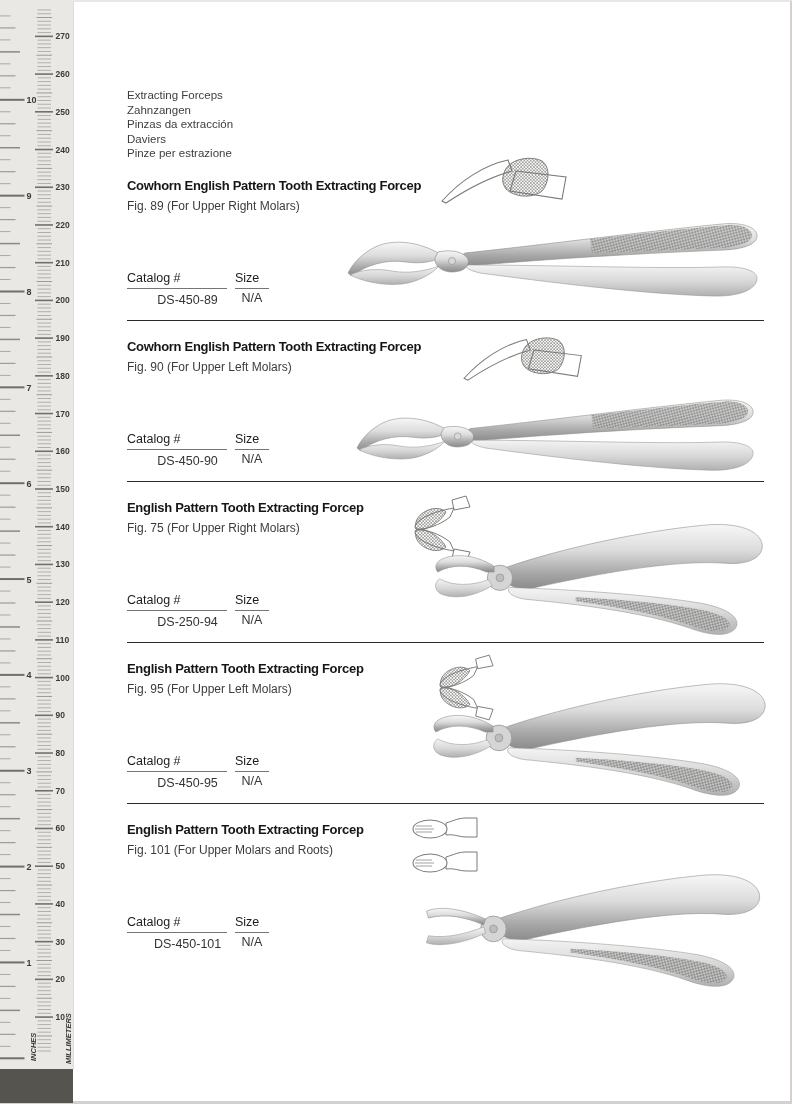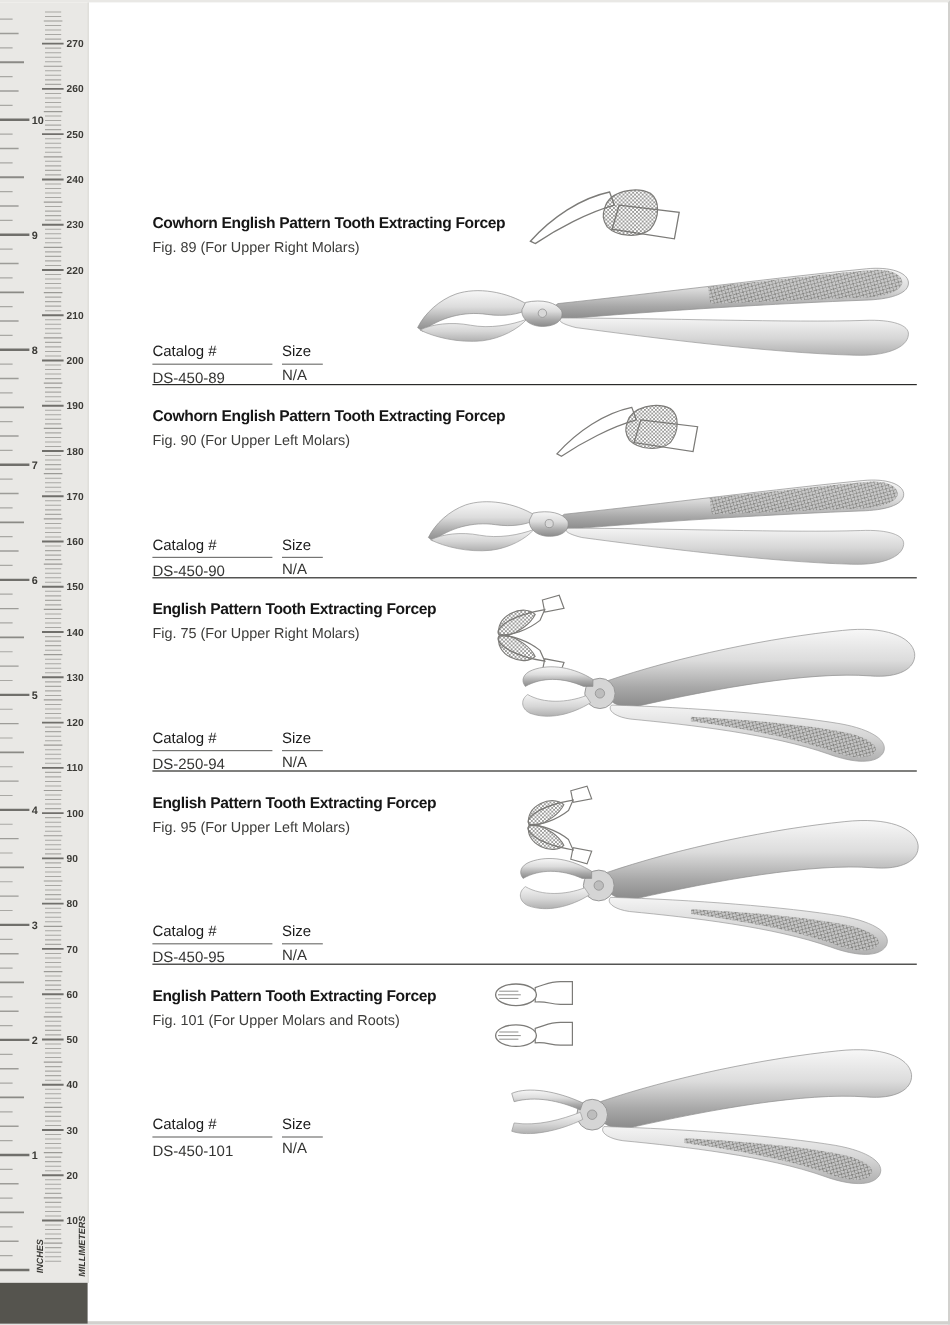--- a/index.html
+++ b/index.html
@@ -13,22 +13,22 @@
   .intro{position:absolute;left:127px;top:86px;font-size:11.5px;line-height:14.6px;color:#3e3e3c;}
   .product{position:absolute;left:127px;width:637px;height:142px;border-bottom:1.5px solid #2b2b29;}
   .product.last{border-bottom:none;}
   .title{position:absolute;left:0;top:0;margin:0;font-size:13px;font-weight:bold;color:#161616;
     letter-spacing:-0.3px;white-space:nowrap;}
   .figure{position:absolute;left:0;top:21px;margin:0;font-size:12px;color:#3c3c3a;white-space:nowrap;}
   .spec{position:absolute;left:0;top:93px;font-size:12.5px;}
   .spec .hrow span{display:inline-block;font-weight:normal;color:#1c1c1c;
     border-bottom:1.5px solid #757573;padding-bottom:3px;}
   .spec .hrow .cat{width:100px;margin-right:8px;}
-  .spec .hrow .size{width:34px;margin-top:15px;}
-  .spec .vrow{margin-top:4px;color:#343432;}
+  .spec .hrow .size{width:34px;}
+  .spec .vrow{margin-top:4px;color:#343432;text-align:center;}
   .spec .vrow .cat{display:inline-block;width:108px;}
   .spec .vrow .size{position:relative;top:-2px;}
   .illus svg{position:absolute;overflow:visible;}
   #defs-svg{position:absolute;width:0;height:0;}
 </style>
 </head>
 <body>
 
 <svg id="defs-svg" aria-hidden="true">
   <defs>
@@ -518,20 +518,27 @@
         <line x1="0" y1="61.856250000000045" x2="10.5" y2="61.856250000000045" stroke="#a9a8a4" stroke-width="1"></line>
         <line x1="0" y1="49.875" x2="20" y2="49.875" stroke="#8b8a86" stroke-width="1.5"></line>
         <line x1="0" y1="37.89375000000007" x2="10.5" y2="37.89375000000007" stroke="#a9a8a4" stroke-width="1"></line>
         <line x1="0" y1="25.91249999999991" x2="15.5" y2="25.91249999999991" stroke="#9d9c98" stroke-width="1.2"></line>
         <line x1="0" y1="13.931250000000091" x2="10.5" y2="13.931250000000091" stroke="#a9a8a4" stroke-width="1"></line>
         <text x="0" y="0" font-size="7.5" font-weight="bold" fill="#3b3a36" transform="translate(36,1059) rotate(-90)" font-style="italic">INCHES</text>
         <text x="0" y="0" font-size="7.5" font-weight="bold" fill="#3b3a36" transform="translate(71,1062) rotate(-90)" font-style="italic">MILLIMETERS</text>
       </svg>
   </div>
   <div class="ruler-end" id="ruler-end" style="background: rgb(85, 84, 78);"></div>
+  <div class="intro" id="intro">
+      <div>Extracting Forceps</div>
+      <div>Zahnzangen</div>
+      <div>Pinzas da extracción</div>
+      <div>Daviers</div>
+      <div>Pinze per estrazione</div>
+    </div>
   <div id="products">
   <section class="product" style="top: 176px;">
     <h3 class="title">Cowhorn English Pattern Tooth Extracting Forcep</h3>
     <p class="figure">Fig. 89 (For Upper Right Molars)</p>
     <div class="spec">
       <div class="hrow">
         <span class="cat">Catalog #</span><span class="size">Size</span>
       </div>
       <div class="vrow">
         <span class="cat">DS-450-89</span><span class="size">N/A</span>

